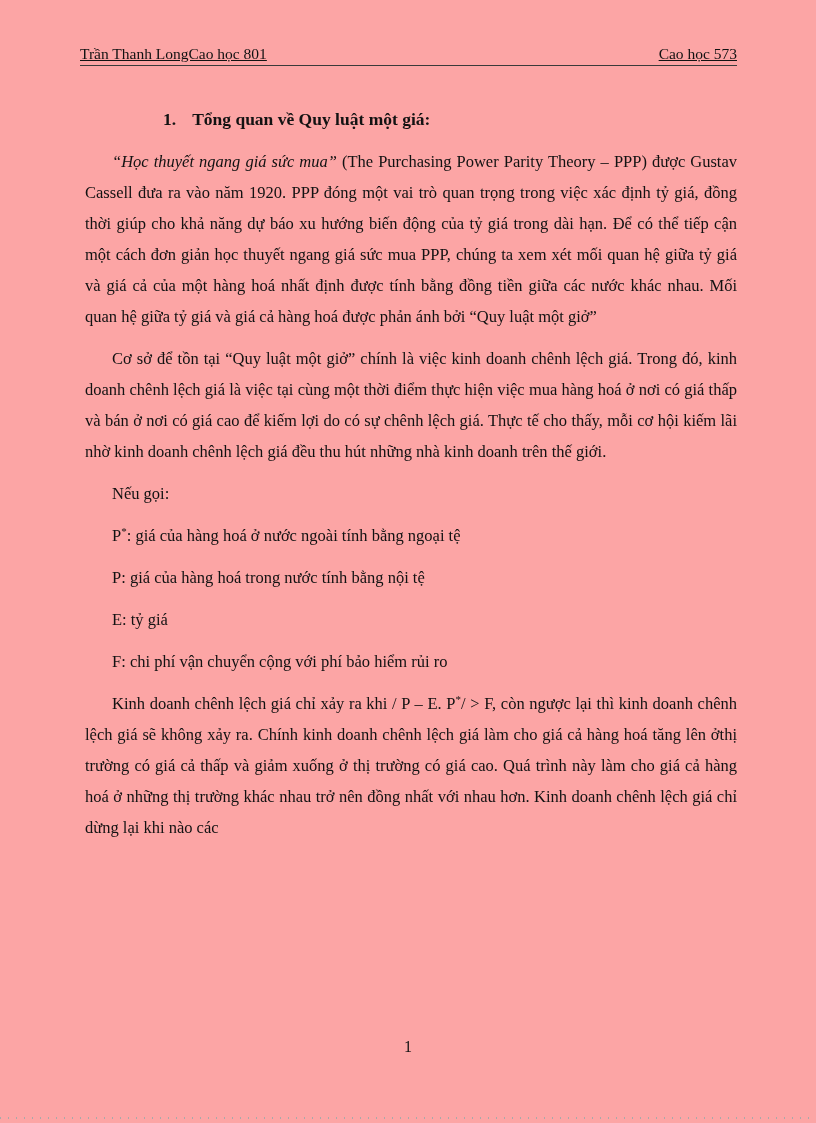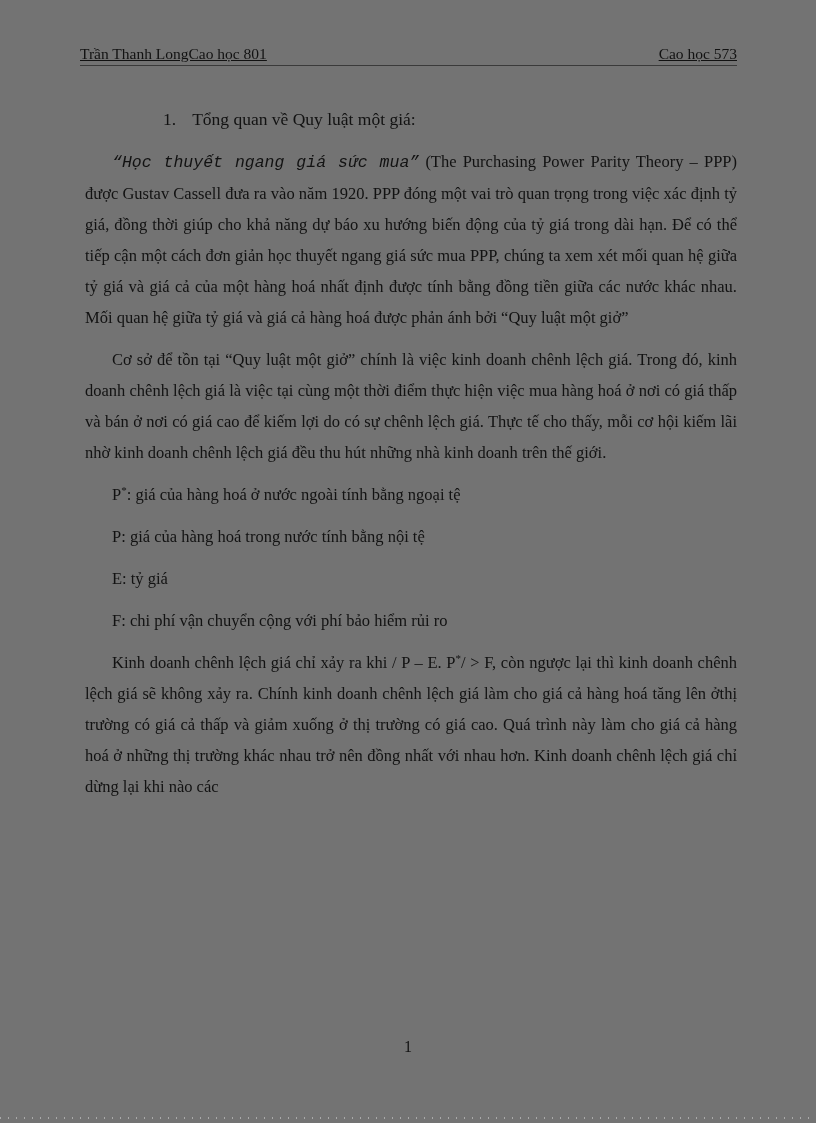--- a/index.html
+++ b/index.html
@@ -1,20 +1,20 @@
 <!DOCTYPE html>
 <html lang="vi"><head>
 <meta charset="utf-8">
 <style>
   html, body { margin: 0; padding: 0; background: #ffffff; }
   .page {
     position: relative;
     width: 816px;
     height: 1123px;
-    background: #737373;
+    background: #fca5a5;
     font-family: "Liberation Serif", "DejaVu Serif", serif;
     color: #121212;
     overflow: hidden;
     margin: 0 auto;
   }
   .header {
     position: absolute;
     top: 44px;
     left: 80px;
     right: 79px;
@@ -31,31 +31,31 @@
     position: absolute;
     top: 104px;
     left: 85px;
     right: 79px;
     font-size: 16.5px;
     line-height: 31px;
     text-align: justify;
   }
   .title {
     font-size: 17.5px;
-    font-weight: normal;
+    font-weight: bold;
     line-height: 31px;
     margin: 0 0 9px 78px;
     text-align: left;
   }
   .title .num { display: inline-block; margin-right: 16px; }
   .content p {
     margin: 11px 0;
     text-indent: 27px;
   }
-  .content p i { font-style: italic; font-family: Liberation Mono, monospace; }
+  .content p i { font-style: italic; }
   sup {
     font-size: 11px;
     line-height: 0;
     vertical-align: super;
   }
   .footer {
     position: absolute;
     top: 1036px;
     left: 0;
     width: 100%;
@@ -87,20 +87,21 @@
     <h1 class="title">
       <span class="num">1.</span><span>Tổng quan về Quy luật một giá:</span>
     </h1>
 
     <p><i>“Học thuyết ngang giá sức mua”</i><span> (The Purchasing Power Parity Theory – PPP) được Gustav Cassell đưa ra vào năm 1920. PPP đóng một vai trò quan trọng trong việc xác định tỷ giá, đồng thời giúp cho khả năng dự báo xu hướng biến động của tỷ giá trong dài hạn. Để có thể tiếp cận một cách đơn giản học thuyết ngang giá sức mua PPP, chúng ta xem xét mối quan hệ giữa tỷ giá và giá cả của một hàng hoá nhất định được tính bằng đồng tiền giữa các nước khác nhau. Mối quan hệ giữa tỷ giá và giá cả hàng hoá được phản ánh bởi “Quy luật một giở”</span></p>
 
 
     <p>Cơ sở để tồn tại “Quy luật một giở” chính là việc kinh doanh chênh lệch giá. Trong đó, kinh doanh chênh lệch giá là việc tại cùng một thời điểm thực hiện việc mua hàng hoá ở nơi có giá thấp và bán ở nơi có giá cao để kiếm lợi do có sự chênh lệch giá. Thực tế cho thấy, mỗi cơ hội kiếm lãi nhờ kinh doanh chênh lệch giá đều thu hút những nhà kinh doanh trên thế giới.</p>
 
 
+    <p>Nếu gọi:</p>
 
     <p><span>P</span><sup>*</sup><span>: giá của hàng hoá ở nước ngoài tính bằng ngoại tệ</span></p>
 
     <p>P: giá của hàng hoá trong nước tính bằng nội tệ</p>
 
     <p>E: tỷ giá</p>
 
     <p>F: chi phí vận chuyển cộng với phí bảo hiểm rủi ro</p>
 
     <p><span>Kinh doanh chênh lệch giá chỉ xảy ra khi / P – E. P</span><sup>*</sup><span>/ &gt; F, còn ngược lại thì kinh doanh chênh lệch giá sẽ không xảy ra. Chính kinh doanh chênh lệch giá làm cho giá cả hàng hoá tăng lên ởthị trường có giá cả thấp và giảm xuống ở thị trường có giá cao. Quá trình này làm cho giá cả hàng hoá ở những thị trường khác nhau trở nên đồng nhất với nhau hơn. Kinh doanh chênh lệch giá chỉ dừng lại khi nào các</span></p>

